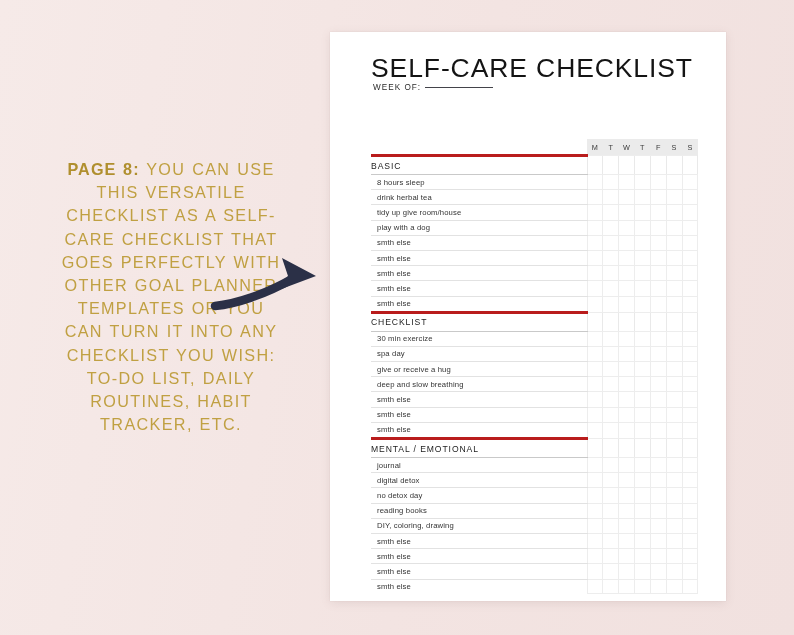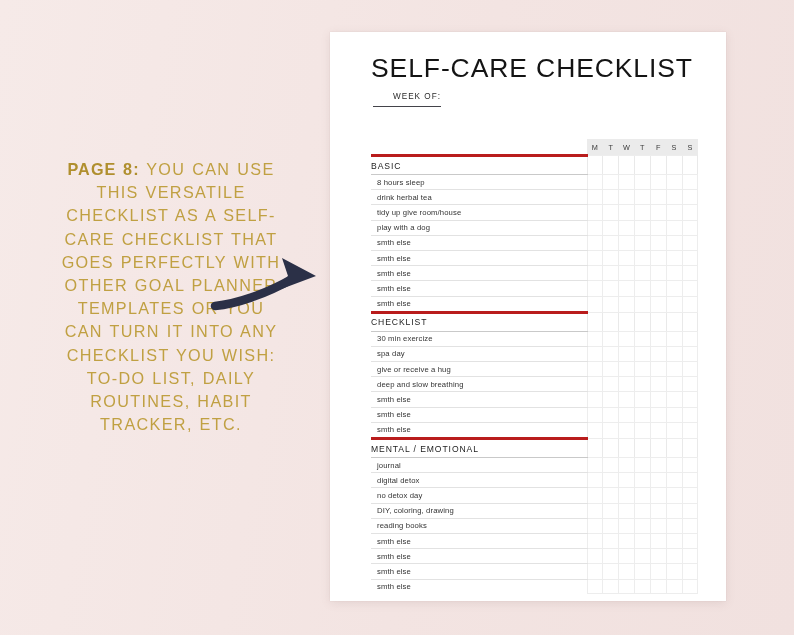--- a/index.html
+++ b/index.html
@@ -75,29 +75,28 @@
     font-size: 26.5px;
     letter-spacing: 0.9px;
     color: #141414;
     font-weight: 400;
     white-space: nowrap;
     font-family: "Liberation Sans", sans-serif;
   }
   #weekof {
     position: absolute;
     left: 43px;
-    top: 60px;
+    top: 51px;
     font-size: 8.2px;
     letter-spacing: 1.0px;
     color: #2b2b2b;
     white-space: nowrap;
     display: flex;
-    align-items: flex-end;
+    align-items: center;
     gap: 4px;
-    flex-direction: column;
   }
   #weekof .rule {
     display: inline-block;
     width: 68px;
     border-bottom: 1px solid #43434a;
     height: 1px;
     margin-bottom: 1px;
   }
 
   
@@ -441,31 +440,31 @@
               <td class="task">no detox day</td>
               <td class="box"></td>
               <td class="box"></td>
               <td class="box"></td>
               <td class="box"></td>
               <td class="box"></td>
               <td class="box"></td>
               <td class="box last"></td>
             </tr>
             <tr class="item">
+              <td class="task">reading books</td>
+              <td class="box"></td>
+              <td class="box"></td>
+              <td class="box"></td>
+              <td class="box"></td>
+              <td class="box"></td>
+              <td class="box"></td>
+              <td class="box last"></td>
+            </tr>
+            <tr class="item">
               <td class="task">DIY, coloring, drawing</td>
-              <td class="box"></td>
-              <td class="box"></td>
-              <td class="box"></td>
-              <td class="box"></td>
-              <td class="box"></td>
-              <td class="box"></td>
-              <td class="box last"></td>
-            </tr>
-            <tr class="item">
-              <td class="task">reading books</td>
               <td class="box"></td>
               <td class="box"></td>
               <td class="box"></td>
               <td class="box"></td>
               <td class="box"></td>
               <td class="box"></td>
               <td class="box last"></td>
             </tr>
             <tr class="item">
               <td class="task">smth else</td>

